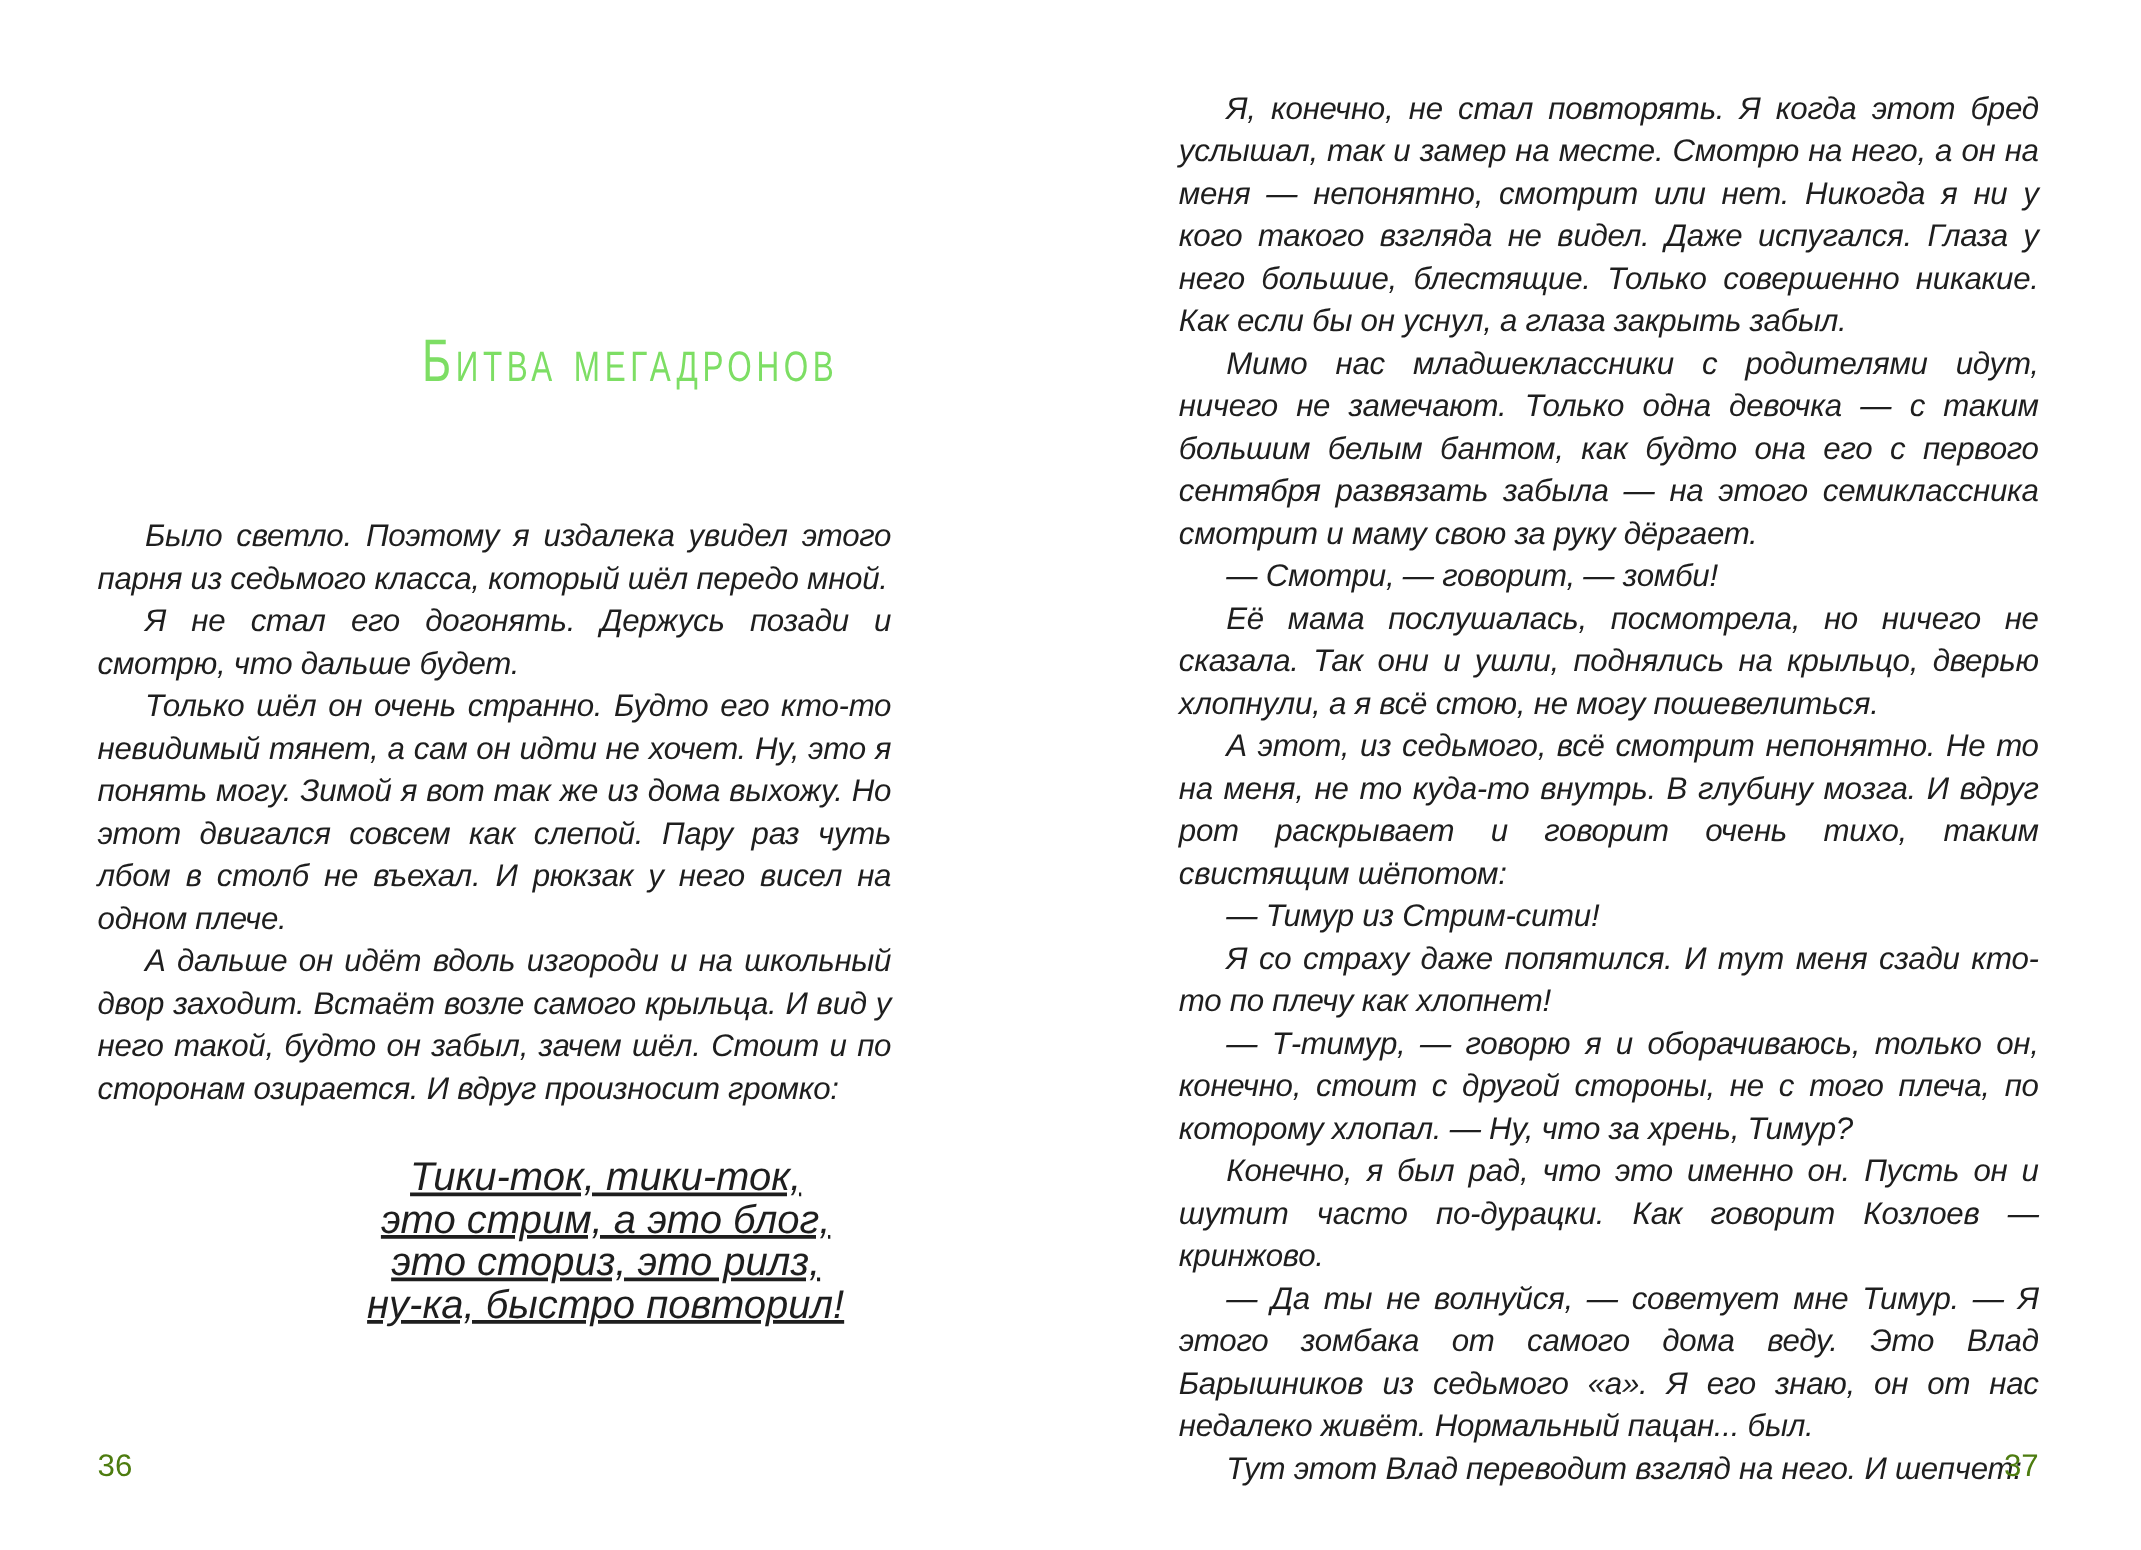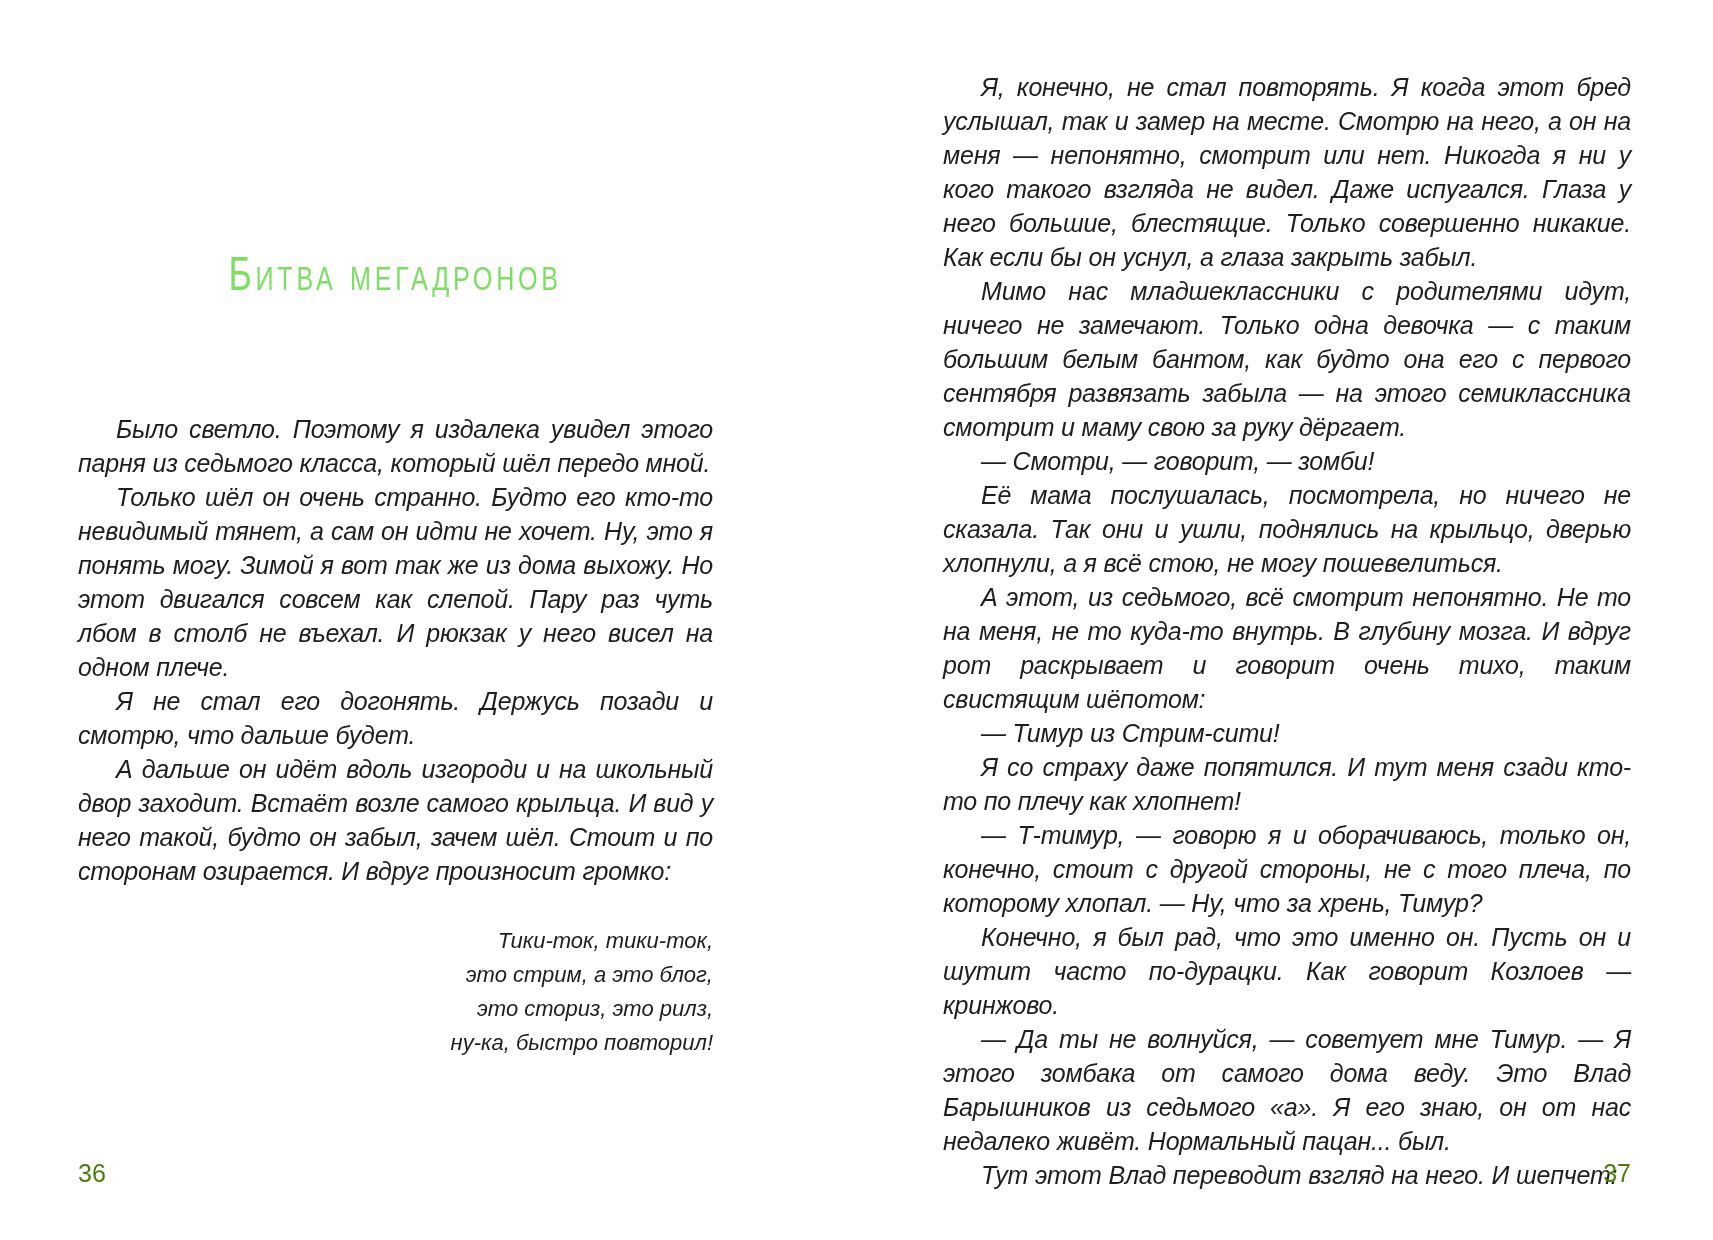--- a/index.html
+++ b/index.html
@@ -14,22 +14,22 @@
   }
   .page { position: absolute; top: 0; height: 1240px; }
   .page-left  { left: 78px;  width: 635px; }
   .page-right { left: 943px; width: 688px; }
 
   .chapter-title {
     position: absolute;
     top: 248px;
     left: 0;
     width: 100%;
-    margin: 0;
-    text-align: center;
+    margin: 16px;
+    text-align: right;
     font-weight: 400;
   }
   .title-inner {
     display: inline-block;
     font-size: 48px;
     line-height: 1.1;
     font-variant: small-caps;
     letter-spacing: 5px;
     color: #7dde64;
     transform: scaleX(0.74);
@@ -51,24 +51,25 @@
     font-style: italic;
   }
 
   .verse {
     margin-top: 36px;
     margin-left: 178px;
     font-style: italic;
   }
   .verse-line {
     margin: 0;
-    font-size: 22px;
+    font-size: 32px;
     line-height: 34px;
-    text-align: right;
+    text-align: center;
     text-indent: 0;
+    text-decoration: underline;
   }
 
   .page-number {
     position: absolute;
     bottom: 54px;
     font-size: 25px;
     line-height: 1;
     color: #4d7c0f;
   }
   .page-number-left  { left: 0; }
@@ -77,22 +78,22 @@
 </head>
 <body>
 
 <div class="spread">
 
   <section class="page page-left">
     <h1 class="chapter-title"><span class="title-inner">Битва мегадронов</span></h1>
 
     <div class="body-text body-left">
       <p class="para">Было светло. Поэтому я издалека увидел этого парня из седьмого класса, который шёл передо мной.</p>
+      <p class="para">Я не стал его догонять. Держусь позади и смотрю, что дальше будет.</p>
       <p class="para">Только шёл он очень странно. Будто его кто-то невидимый тянет, а сам он идти не хочет. Ну, это я понять могу. Зимой я вот так же из дома выхожу. Но этот двигался совсем как слепой. Пару раз чуть лбом в столб не въехал. И рюкзак у него висел на одном плече.</p>
-      <p class="para">Я не стал его догонять. Держусь позади и смотрю, что дальше будет.</p>
       <p class="para">А дальше он идёт вдоль изгороди и на школьный двор заходит. Встаёт возле самого крыльца. И вид у него такой, будто он забыл, зачем шёл. Стоит и по сторонам озирается. И вдруг произносит громко:</p>
 
       <div class="verse">
         <p class="verse-line">Тики-ток, тики-ток,</p>
         <p class="verse-line">это стрим, а это блог,</p>
         <p class="verse-line">это сториз, это рилз,</p>
         <p class="verse-line">ну-ка, быстро повторил!</p>
       </div>
     </div>
 

